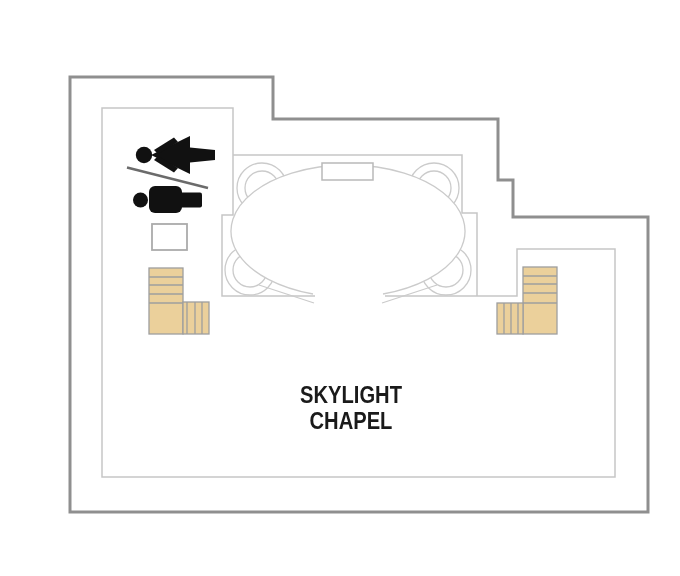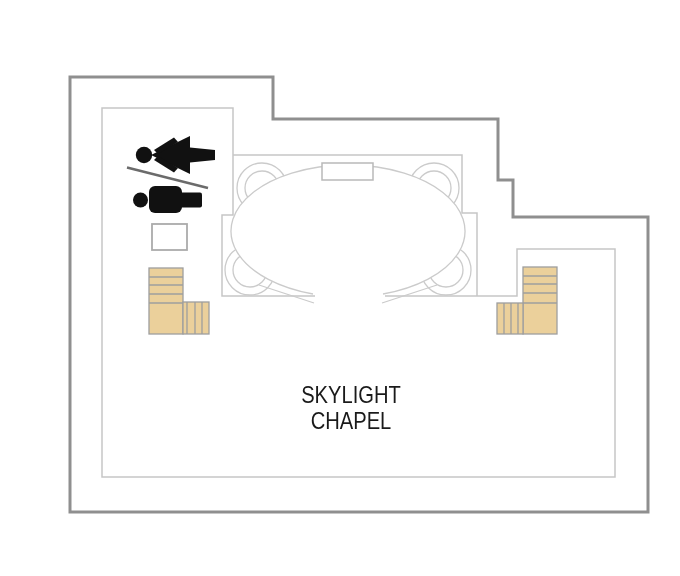--- a/index.html
+++ b/index.html
@@ -21,21 +21,21 @@
   .divider   {stroke:#6b6b6b;stroke-width:2.4;fill:none;}
   .svc-box   {fill:#ffffff;stroke:#ababab;stroke-width:1.8;}
   .stair     {stroke:#9e9e9e;stroke-width:1.3;}
   .stair-line{fill:none;stroke:#9e9e9e;stroke-width:1.3;}
   
   .chapel-label{
     position:absolute;
     left:211px;top:382px;width:280px;
     text-align:center;
     color:#1a1a1a;
-    font-weight:normal;
+    font-weight:bold;
     font-size:24px;
     line-height:26px;
     letter-spacing:0px;
   }
   .chapel-label .line{transform:scaleX(0.84);}
 </style>
 </head>
 <body>
 
 <div class="stage">

